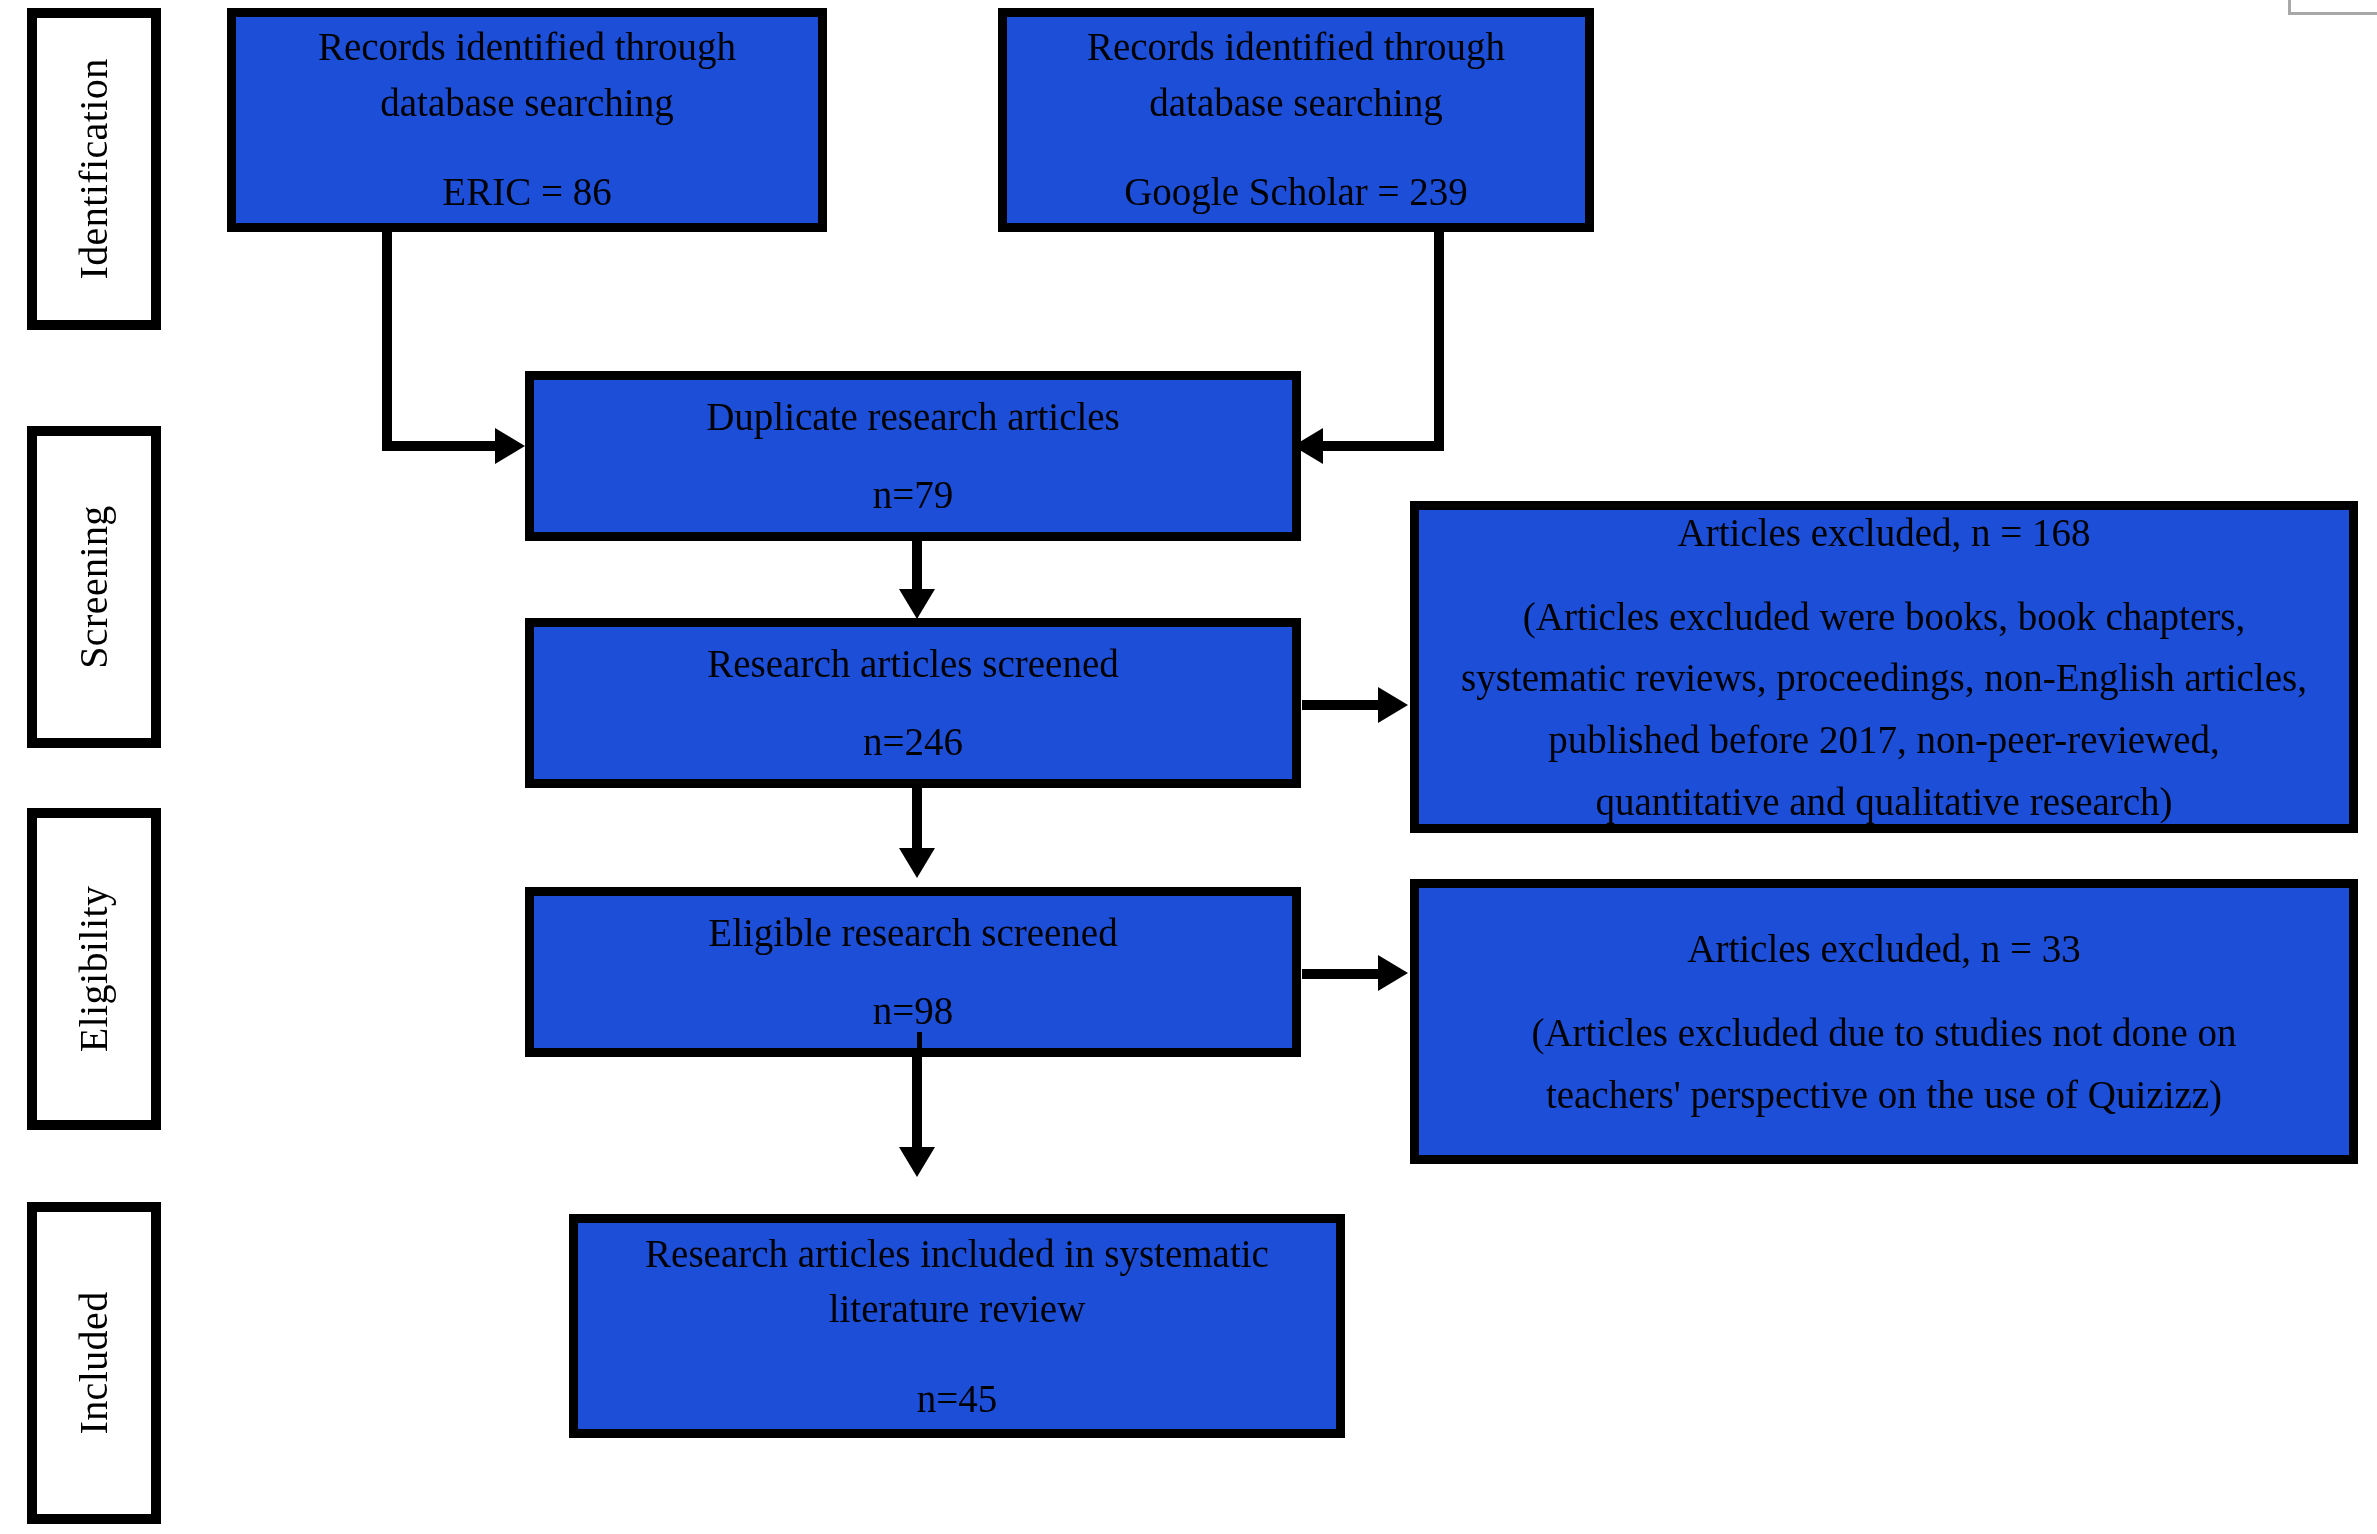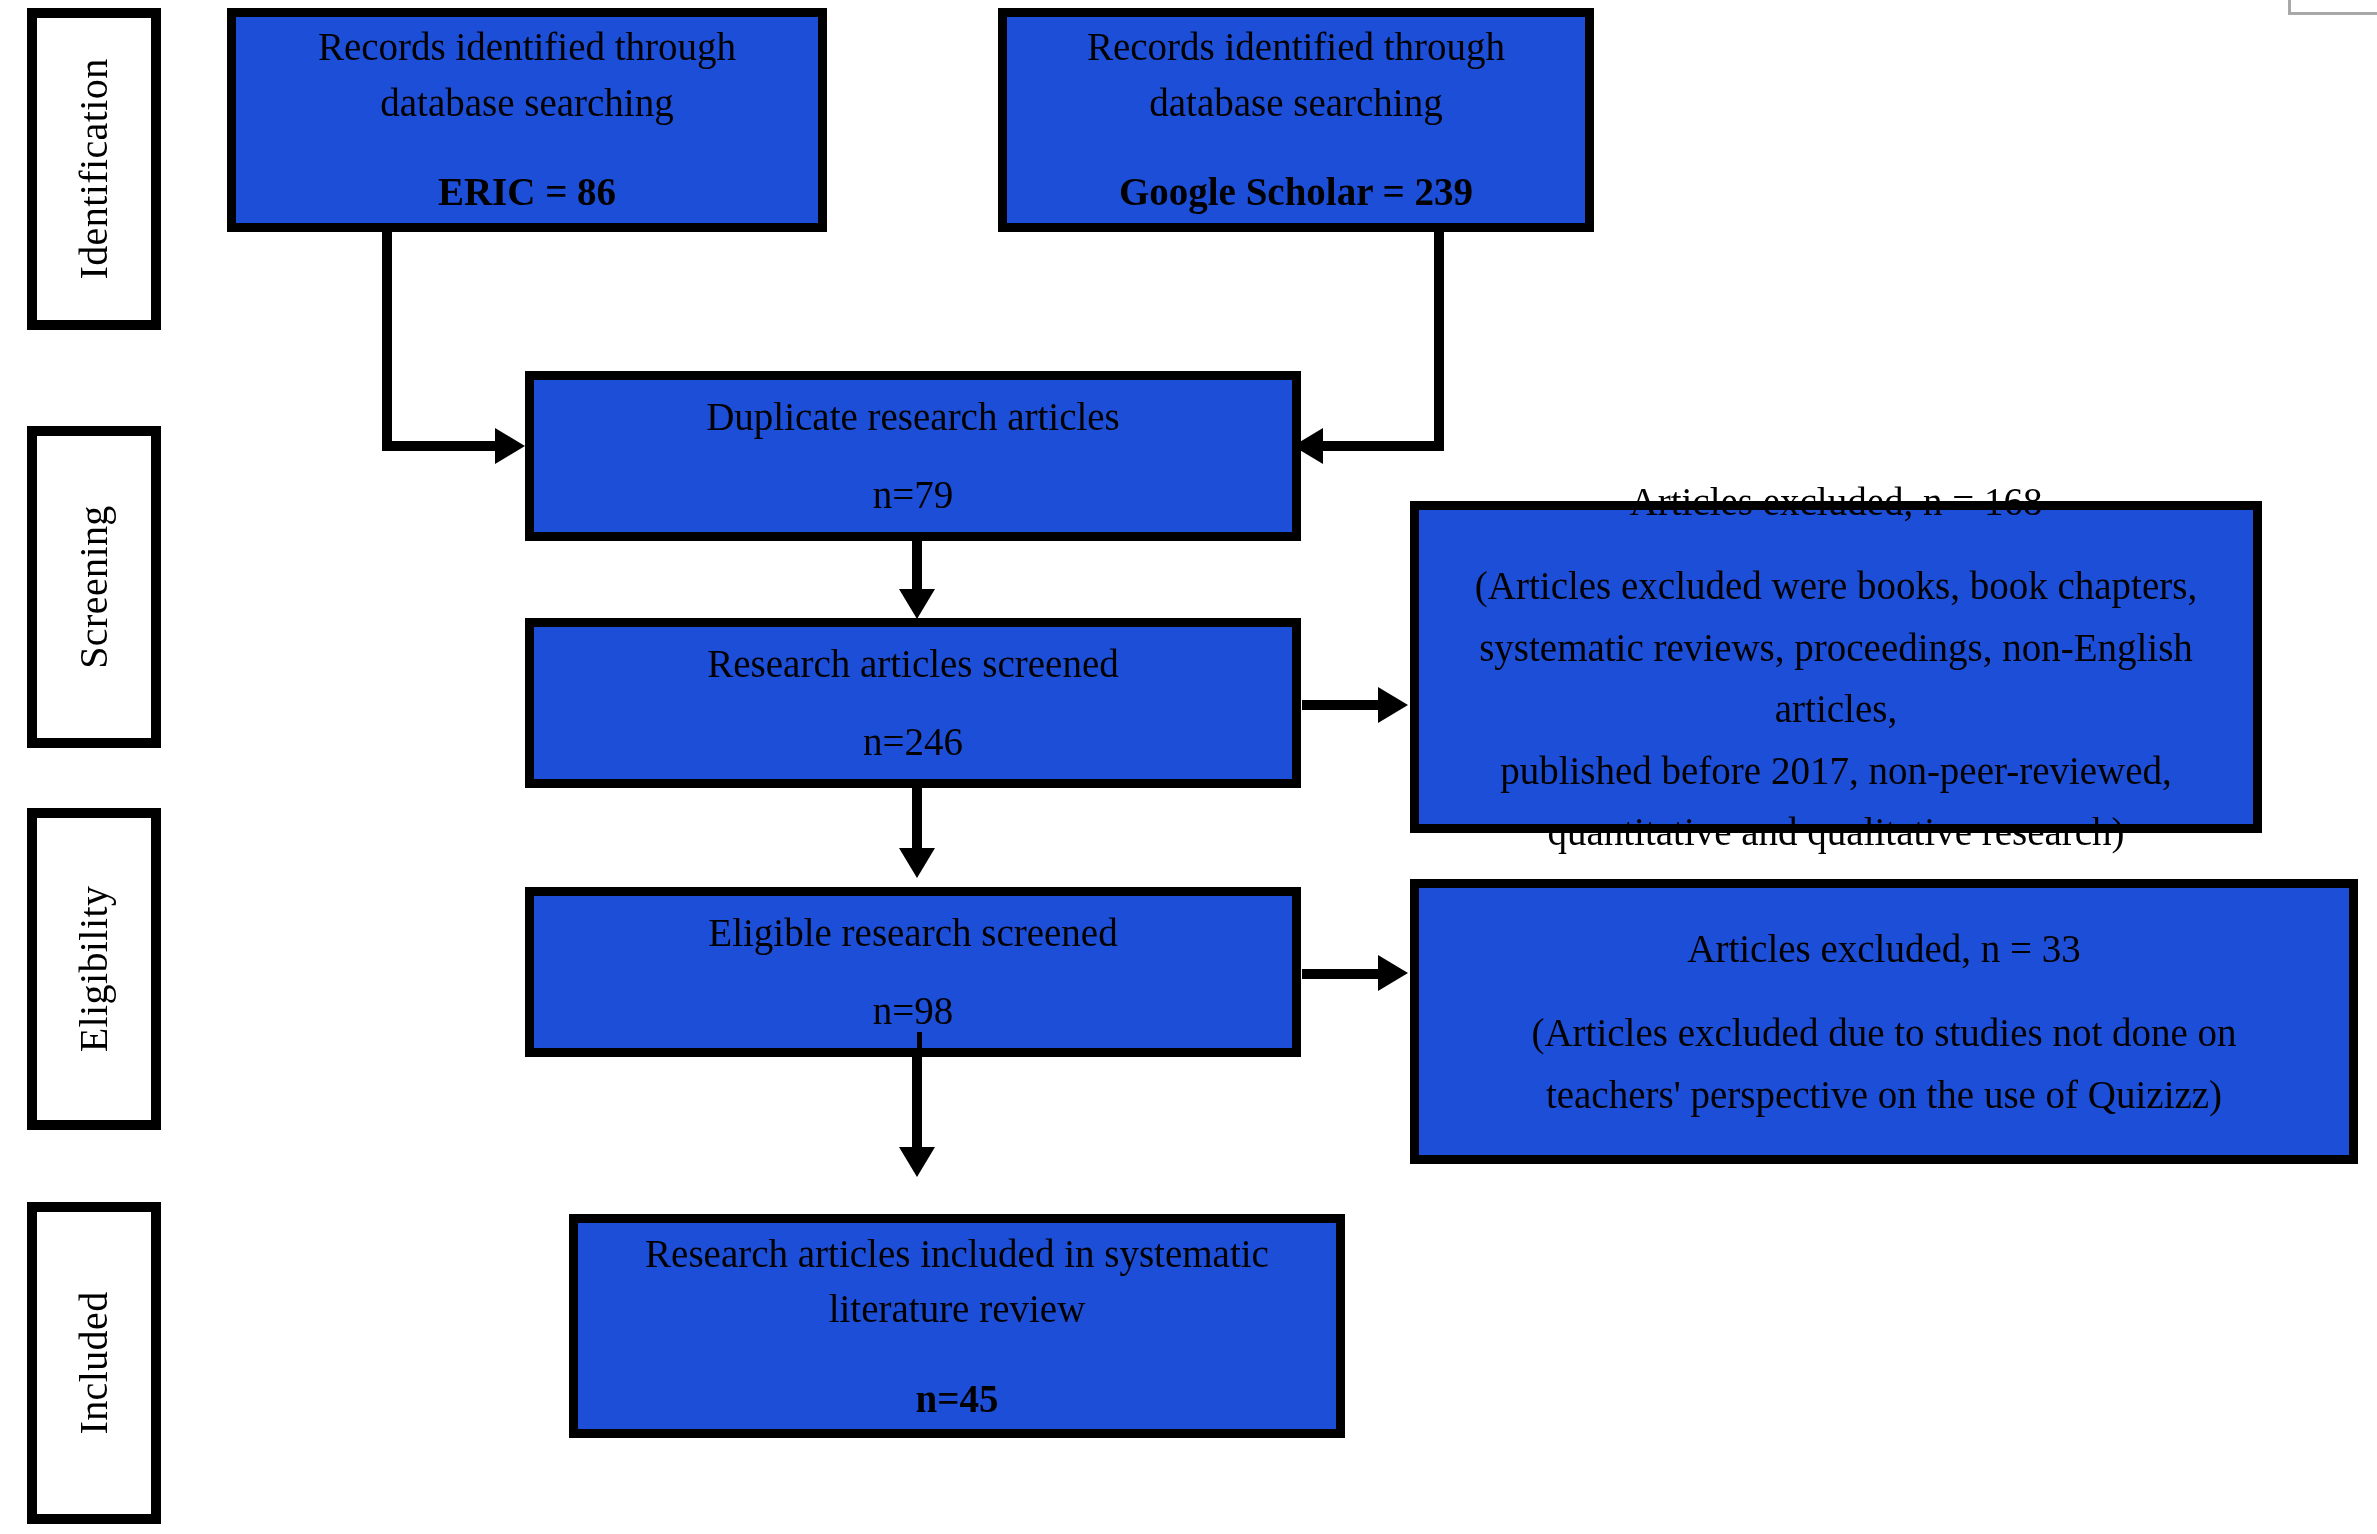--- a/index.html
+++ b/index.html
@@ -53,21 +53,20 @@
     text-align: center;
     padding: 7.5px 18px;
   }
   .flow-line {
     font-size: 39px;
     line-height: 1.42;
     white-space: pre-line;
   }
   .flow-line.gap-top {
     margin-top: 34px;
-    font-weight: bold;
   }
   .flow-line.gap-top-small {
     margin-top: 22.4px;
   }
   .flow-box.excl .flow-line {
     line-height: 1.58;
   }
 
   
   .conn-v {
@@ -169,21 +168,21 @@
   <div class="arrow-down" style="left:899px; top:589px;"></div>
 
   <div class="flow-box" style="left:525px; top:618px; width:776px; height:170px;">
     <div class="flow-line">Research articles screened</div>
     <div class="flow-line gap-top-small">n=246</div>
   </div>
 
   <div class="conn-h" style="left:1302px; top:700px; width:82px;"></div>
   <div class="arrow-right" style="left:1378px; top:687px;"></div>
 
-  <div class="flow-box excl" style="left:1410px; top:501px; width:852px; height:332px;">
+  <div class="flow-box excl" style="left:1410px; top:501px; width:948px; height:332px;">
     <div class="flow-line">Articles excluded, n = 168</div>
     <div class="flow-line gap-top-small">(Articles excluded were books, book chapters,
 systematic reviews, proceedings, non-English articles,
 published before 2017, non-peer-reviewed,
 quantitative and qualitative research)</div>
   </div>
 
   <div class="conn-v" style="left:912px; top:788px; height:71px;"></div>
   <div class="arrow-down" style="left:899px; top:848px;"></div>
 

